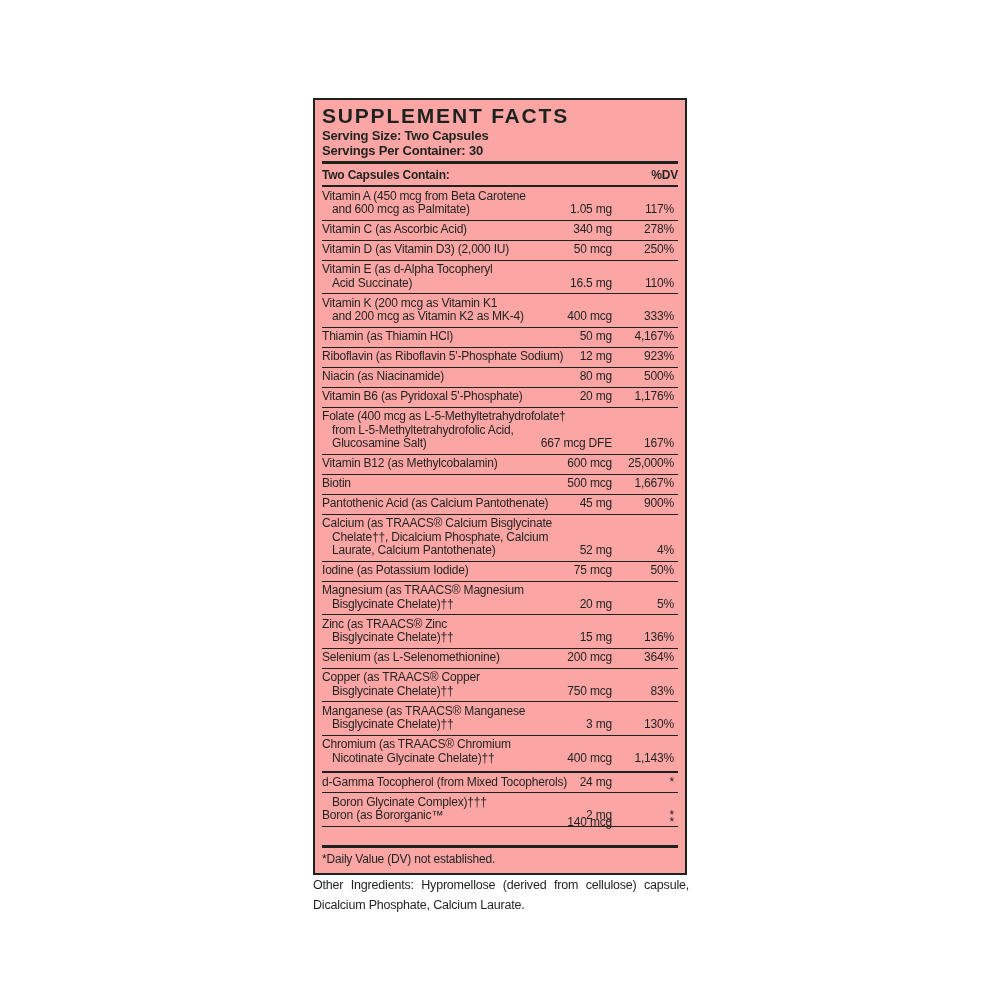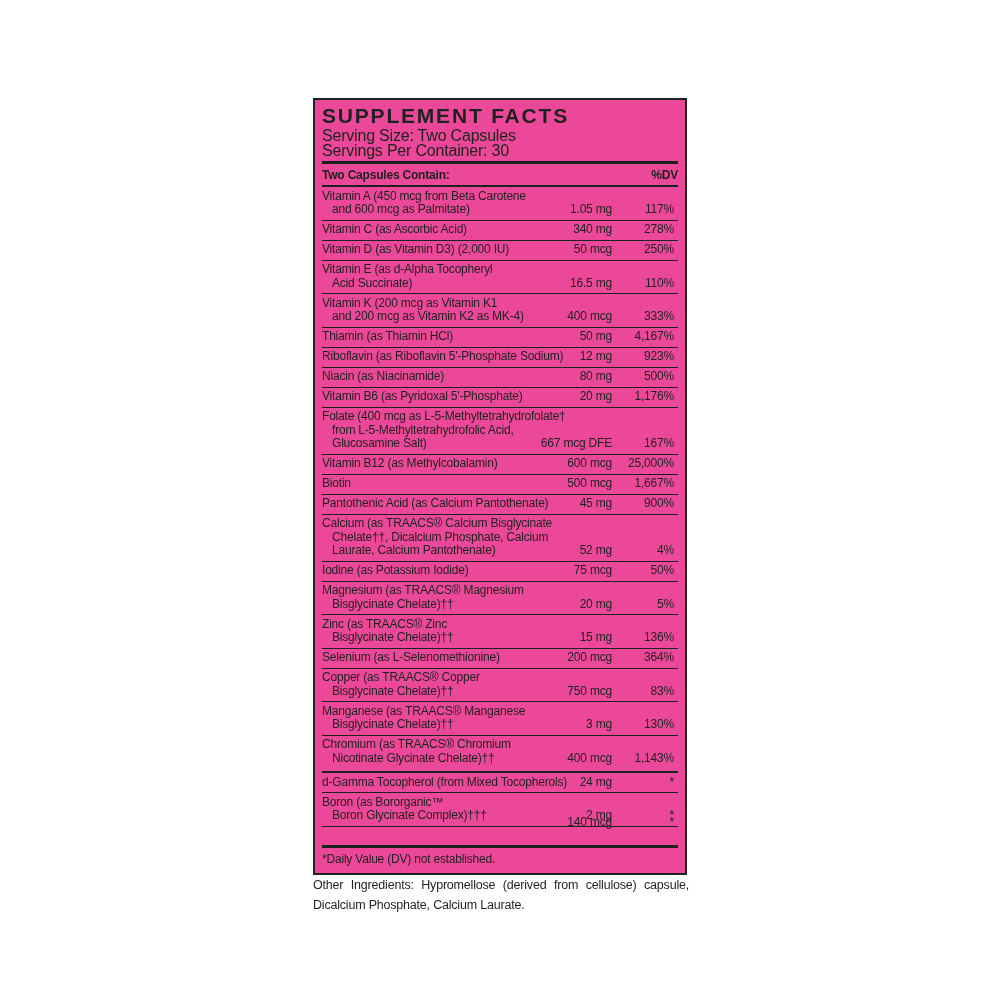--- a/index.html
+++ b/index.html
@@ -10,36 +10,37 @@
     color: var(--ink);
     position: relative;
   }
   .canvas { position: absolute; inset: 0; background: #ffffff; }
 
   .label-box {
     position: absolute;
     left: 313px; top: 98px;
     width: 374px; min-height: 770px;
     border: 2px solid var(--ink);
-    background: #ec4899;
+    background: #fca5a5;
     padding: 4px 7px 5px 7px;
   }
 
   h1.panel-title {
     font-size: 21px;
     font-weight: 700;
     letter-spacing: 1.8px;
     line-height: 24px;
     white-space: nowrap;
   }
   .serving {
-    font-size: 16px;
+    font-size: 13px;
     line-height: 15px;
     letter-spacing: -0.2px;
     white-space: nowrap;
+    font-weight: bold;
   }
   .rule-thick { border-top: 3px solid var(--ink); margin-top: 3px; }
   .rule-mid   { border-top: 2px solid var(--ink); }
 
   .cols-header {
     display: flex;
     justify-content: space-between;
     align-items: center;
     font-size: 12px;
     font-weight: 700;
@@ -270,22 +271,22 @@
         </div>
         <div class="srow rule-thick">
           <div class="nname">
             <div class="line">d-Gamma Tocopherol (from Mixed Tocopherols)</div>
           </div>
           <span class="amt">24 mg</span>
           <span class="dvv">*</span>
         </div>
         <div class="srow rule-thin">
           <div class="nname">
+            <div class="line cont">Boron Glycinate Complex)†††</div>
             <div class="line">Boron (as Bororganic™</div>
-            <div class="line cont">Boron Glycinate Complex)†††</div>
           </div>
           <span class="amt">2 mg</span>
           <span class="dvv">*</span>
         </div>
         <div class="srow rule-thin">
           <span class="amt">140 mcg</span>
           <span class="dvv">*</span>
         </div>
       </div>
 

